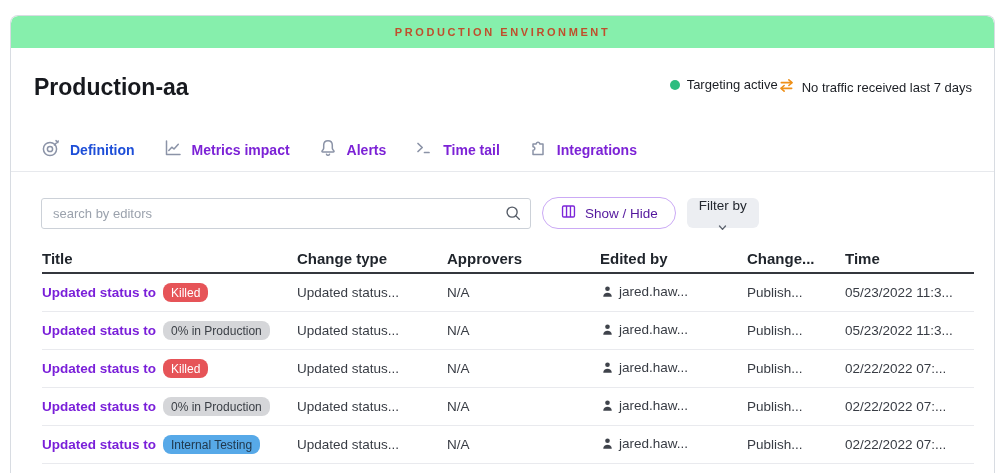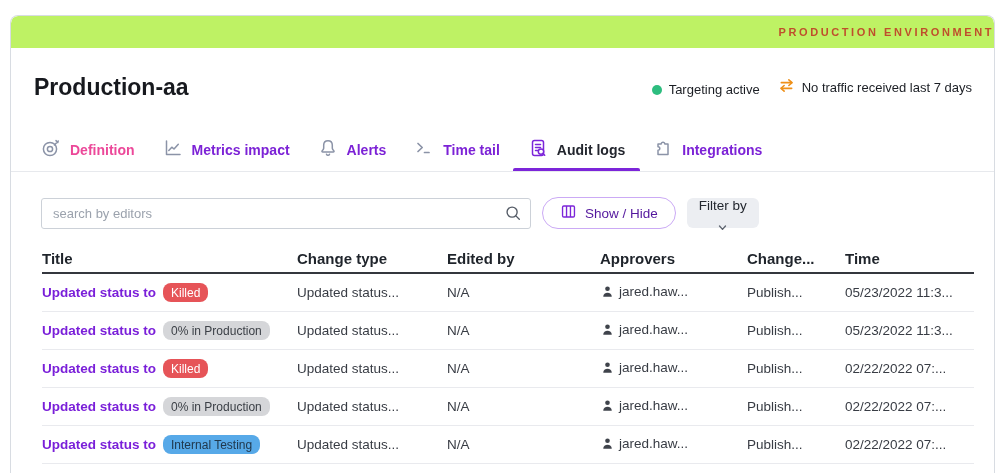--- a/index.html
+++ b/index.html
@@ -4,38 +4,38 @@
 <style>
   * { margin: 0; padding: 0; box-sizing: border-box; }
   html, body { width: 1005px; height: 473px; overflow: hidden; background: #ffffff;
     font-family: "Liberation Sans", "DejaVu Sans", sans-serif; }
 
   .card { position: relative; margin: 15px 10px 0; width: 985px; height: 458px;
     background: #ffffff; border: 1px solid #d8dce2; border-bottom: none;
     border-radius: 8px 8px 0 0; overflow: hidden; }
 
   
-  .banner { height: 32px; background: #bef264; display: flex; align-items: center;
-    justify-content: flex-end; border-radius: 7px 7px 0 0; }
+  .banner { height: 32px; background: #86efac; display: flex; align-items: center;
+    justify-content: center; border-radius: 7px 7px 0 0; }
   .banner span { font-size: 11px; font-weight: 700; letter-spacing: 2.6px; color: #bf4e2c; }
 
   
   .page-header { display: flex; align-items: center; justify-content: space-between;
     padding: 24px 22px 26px 23px; }
   .page-title { font-size: 23px; font-weight: 700; color: #17191e; line-height: 30px; }
-  .status-group { display: flex; align-items: flex-end; gap: 18px; }
+  .status-group { display: flex; align-items: flex-start; gap: 0; }
   .status-item { display: flex; align-items: center; gap: 7px; font-size: 13px; color: #1b1e24; }
   .dot { width: 10px; height: 10px; border-radius: 50%; background: #2dbd7f; }
 
   
   .tabs { display: flex; align-items: center; gap: 28px; height: 44px; padding: 0 30px;
     border-bottom: 1px solid #e7e9ed; }
   .tab { position: relative; display: flex; align-items: center; gap: 9px; height: 100%;
     font-size: 14px; font-weight: 700; color: #7c22d6; cursor: pointer; white-space: nowrap; }
-  .tab.dark { color: #ec4899; }
+  .tab.dark { color: #1d4ed8; }
   .tab.active { color: #23262e; }
   .tab.active::after { content: ""; position: absolute; left: -15px; right: -15px; bottom: 0;
     height: 3px; background: #7c25d9; border-radius: 2px 2px 0 0; }
   .tab svg { flex: 0 0 auto; }
 
   
   .toolbar { display: flex; align-items: center; margin-top: 25px; padding: 0 22px 0 30px; }
   .search-wrap { position: relative; width: 490px; height: 31px; }
   .search-wrap input { width: 100%; height: 100%; border: 1px solid #ccd1d8; border-radius: 3px;
     padding: 0 34px 0 11px; font-size: 13px; color: #2b2f38; outline: none;
@@ -128,31 +128,20 @@
     </div>
     <div class="tab">
       <span>
         <svg width="20" height="20" viewBox="0 0 20 20" fill="none" stroke="#8b93a7" stroke-width="1.7" stroke-linecap="round" stroke-linejoin="round">
           <path d="M4 5.5 l4.2 4 L4 13.5"></path>
             <path d="M10.5 14.5 h4.5"></path>
         </svg>
       </span>
       <span>Time tail</span>
     </div>
-    <div class="tab active">
-      <span>
-        <svg width="20" height="20" viewBox="0 0 20 20" fill="none" stroke="#7c25d9" stroke-width="1.5" stroke-linecap="round" stroke-linejoin="round">
-          <rect x="4.5" y="2.5" width="11" height="15" rx="2"></rect>
-          <path d="M7.5 6.5 h5 M7.5 9.5 h5 M7.5 12.5 h2.6"></path>
-          <circle cx="13" cy="13.6" r="2.7" fill="#ffffff"></circle>
-          <path d="M15 15.6 l1.7 1.7"></path>
-        </svg>
-      </span>
-      <span>Audit logs</span>
-    </div>
     <div class="tab">
       <span>
         <svg width="20" height="20" viewBox="0 0 20 20" fill="none" stroke="#8b93a7" stroke-width="1.5" stroke-linecap="round" stroke-linejoin="round">
           <path d="M5 16.5 V12.3 a1.8 1.8 0 1 0 0 -3.6 V6 h3.2 a1.8 1.8 0 1 1 3.6 0 H15 v10.5 z"></path>
         </svg>
       </span>
       <span>Integrations</span>
     </div>
   </div>
 
@@ -182,22 +171,22 @@
           <polyline points="6 8 10 12.5 14 8"></polyline>
         </svg>
       </span>
     </button>
   </div>
 
   <div class="table">
     <div class="t-head">
       <div class="th">Title</div>
       <div class="th">Change type</div>
+      <div class="th">Approvers</div>
       <div class="th">Edited by</div>
-      <div class="th">Approvers</div>
       <div class="th">Change...</div>
       <div class="th">Time</div>
     </div>
 
     <div class="t-row">
       <div class="cell title-cell">
         <span class="title-link">Updated status to</span>
         <span class="badge" data-variant="red">Killed</span>
       </div>
       <div class="cell">Updated status...</div>

